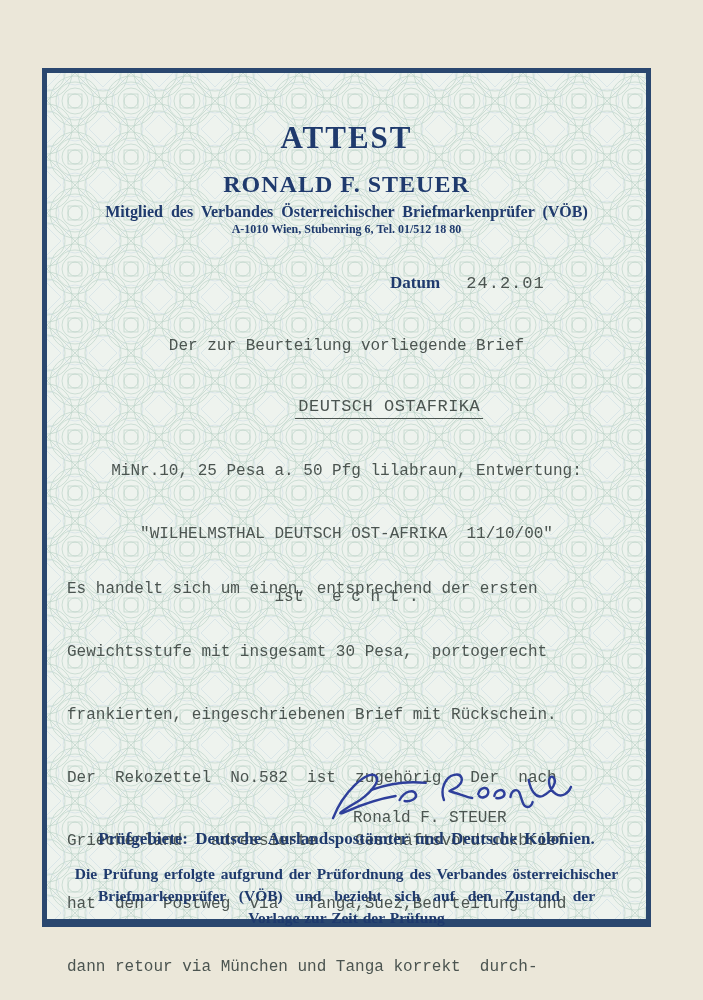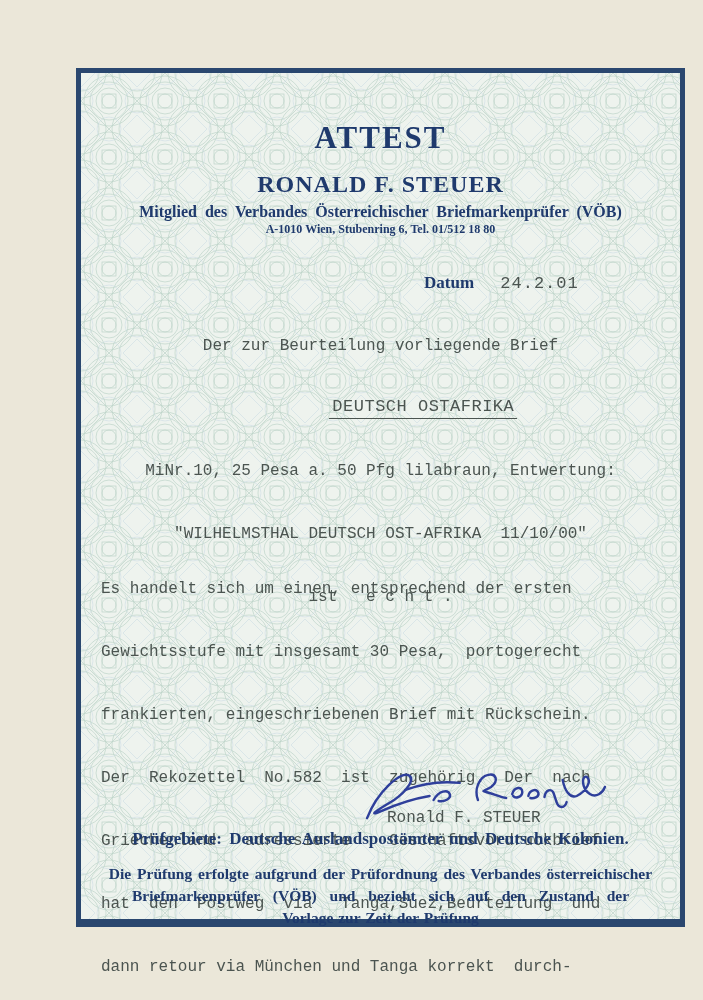--- a/index.html
+++ b/index.html
@@ -11,21 +11,20 @@
   }
   .scene { position: relative; width: 703px; height: 1000px; background: #ebe7d9; }
 
   .cert {
     position: absolute; left: 42px; top: 68px;
     width: 609px; height: 859px;
     box-sizing: border-box;
     border: 5px solid #2a476f;
     border-bottom-width: 8px;
     background: #f0abfc;
-    margin-left: 34px;
   }
   .guilloche { position: absolute; left: 0; top: 0; width: 100%; height: 100%; }
   .content { position: absolute; left: 0; top: 0; width: 100%; height: 100%; }
 
   .navy { color: #1f3a6d; }
   .centered { position: absolute; left: 0; right: 0; text-align: center; }
 
   .title {
     top: 47px; font-size: 31px; font-weight: 700; letter-spacing: 2px;
   }

